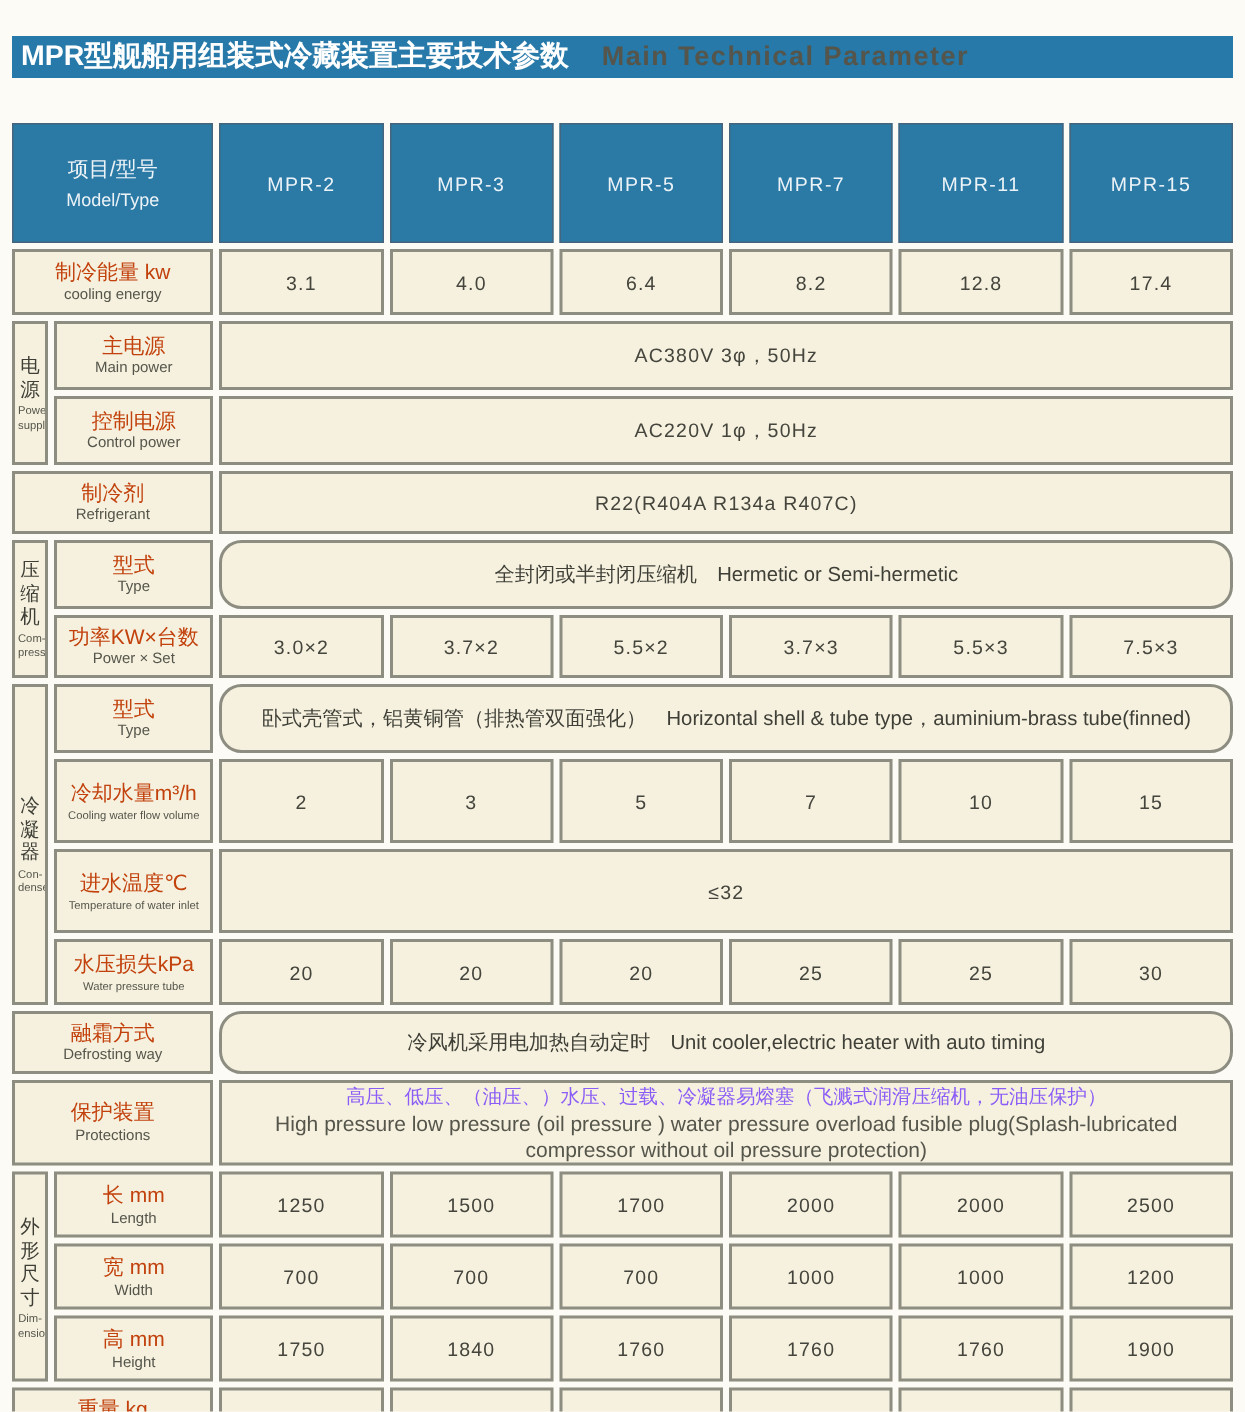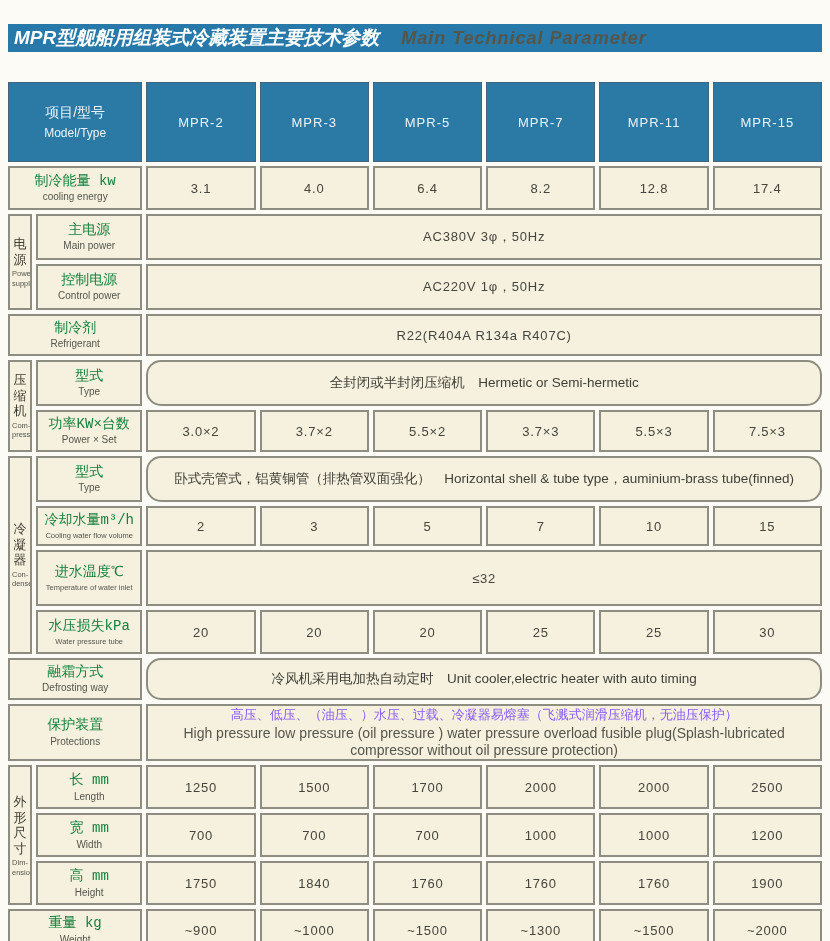--- a/index.html
+++ b/index.html
@@ -4,39 +4,39 @@
 <style>
   html,body{margin:0;padding:0;}
   body{
     width:830px;height:941px;background:#fcfbf5;
     font-family:"Liberation Sans","DejaVu Sans",sans-serif;
     -webkit-font-smoothing:antialiased;
   }
   .banner{
     margin:24px 8px 0 8px;height:28px;line-height:28px;
     background:#2679a8;color:#fff;font-weight:bold;
-    font-size:19px;padding-left:6px;white-space:nowrap;overflow:hidden;font-style:italic;
+    font-size:19px;padding-left:6px;white-space:nowrap;overflow:hidden;
   }
   .banner .en{margin-left:22px;letter-spacing:1px;font-size:18px;}
   table.param{
     border-collapse:separate;border-spacing:4px;
     table-layout:fixed;width:822px;margin:26px 0 0 4px;
   }
   td{
     background:#f5f1de;border:2px solid #8d8d81;
     text-align:center;vertical-align:middle;padding:1px 2px;
     color:#45453d;overflow:hidden;
   }
   td.gh{
     background:#2b7aa6;border:1px solid #45647d;color:#ecf3f7;
   }
   .model{font-size:13px;letter-spacing:1px;}
   .corner-zh{font-size:14px;}
   .corner-en{font-size:12px;margin-top:4px;}
-  .zh{font-size:14px;color:#15803d;line-height:1.25;font-family:Liberation Mono, monospace;}
+  .zh{font-size:14px;color:#c2410c;line-height:1.25;}
   .en{font-size:10px;color:#55554b;line-height:1.2;margin-top:1px;}
   .en.tiny{font-size:7.5px;}
   .val{font-size:13px;letter-spacing:0.8px;}
   .grp-zh{font-size:13px;color:#3e3e36;white-space:pre-line;line-height:1.2;}
   .grp-en{font-size:7.5px;color:#55554b;white-space:pre-line;line-height:1.25;margin-top:2px;}
   .big-zh{font-size:13.5px;color:#3f3f37;border-radius:15px;}
   .protect-zh{font-size:13px;color:#8b5cf6;line-height:1.3;}
   .protect-en{font-size:14px;color:#55554b;line-height:1.2;margin-top:1px;}
 </style>
 </head>
@@ -148,21 +148,21 @@
 器</div>
       <div class="grp-en">Con-
 denser</div>
     </td>
     <td>
       <div class="zh">型式</div>
       <div class="en">Type</div>
     </td>
     <td colspan="6" class="big-zh">卧式壳管式，铝黄铜管（排热管双面强化）　Horizontal shell &amp; tube type，auminium-brass tube(finned)</td>
   </tr>
-  <tr style="height:40px">
+  <tr style="height:56px">
     <td>
       <div class="zh">冷却水量m³/h</div>
       <div class="en tiny">Cooling water flow volume</div>
     </td>
     <td class="val">2</td>
     <td class="val">3</td>
     <td class="val">5</td>
     <td class="val">7</td>
     <td class="val">10</td>
     <td class="val">15</td>

